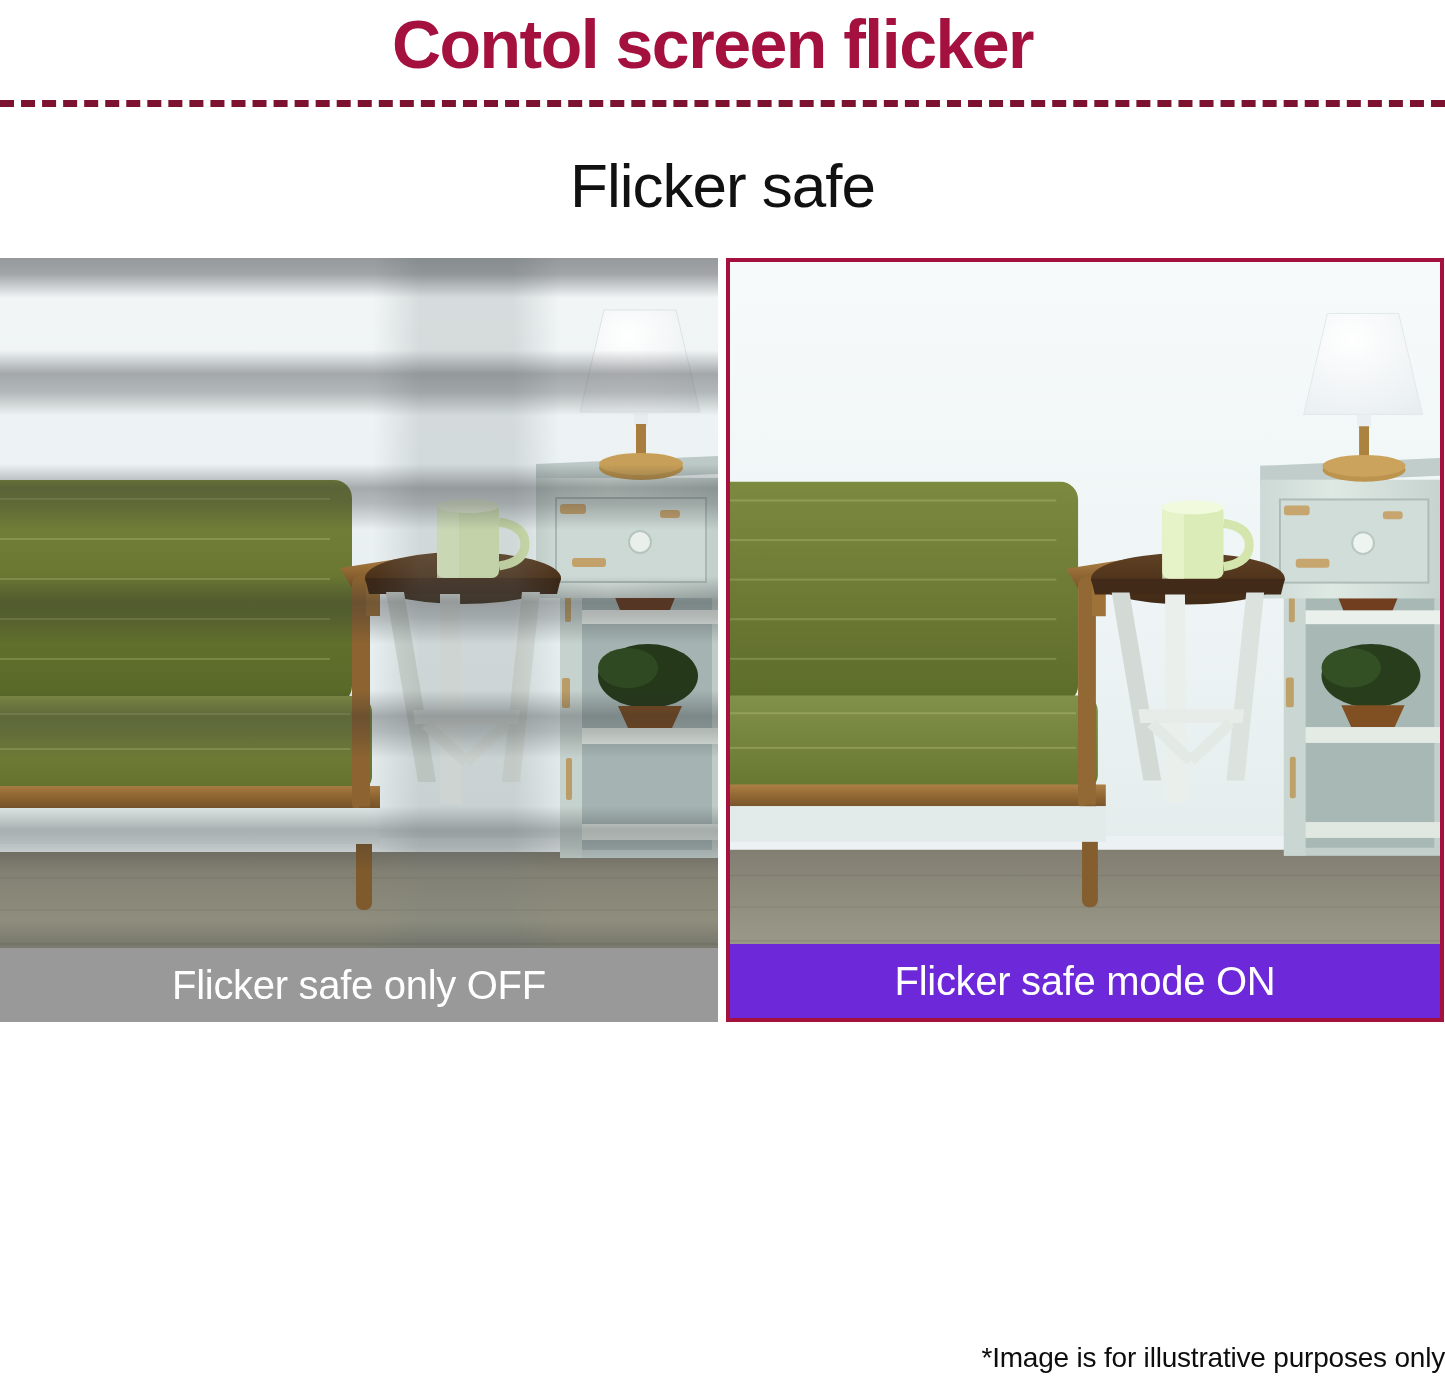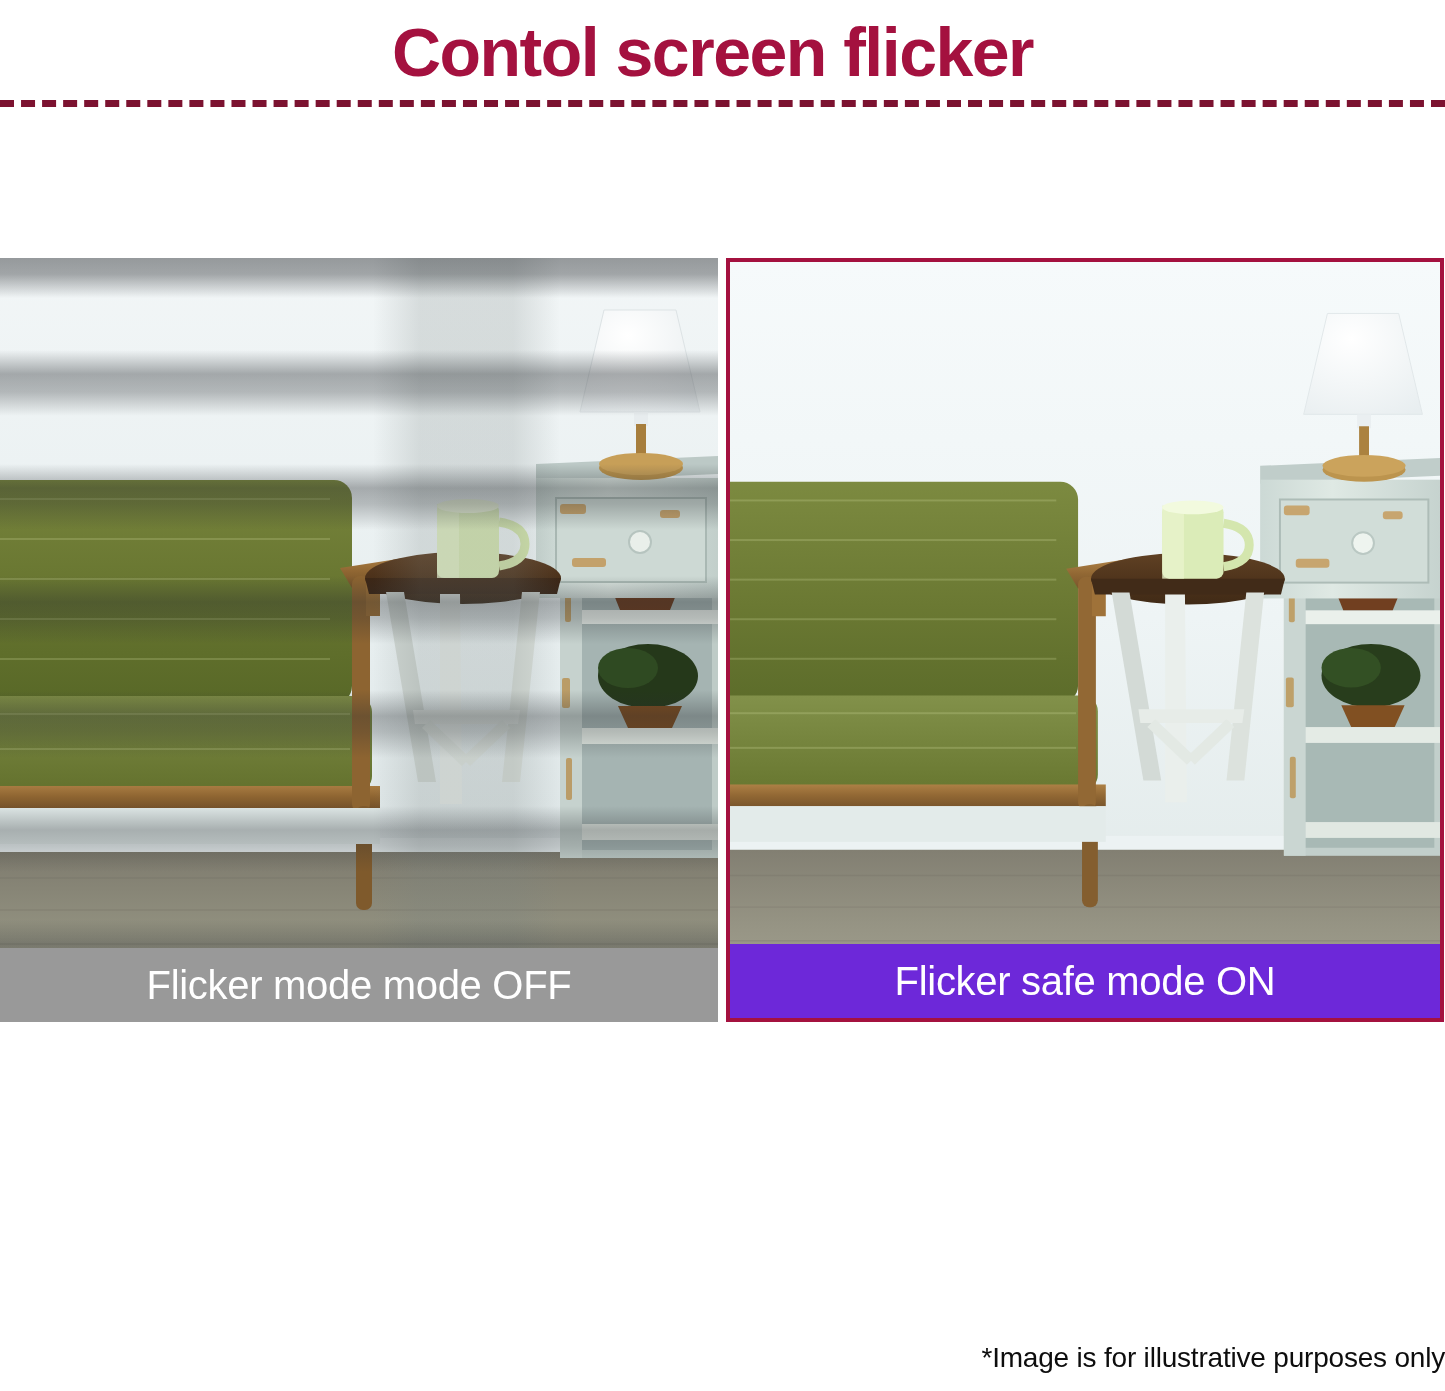--- a/index.html
+++ b/index.html
@@ -23,21 +23,20 @@
     top: 2px;
     left: 0;
     width: 1425px;
     text-align: center;
     font-size: 68px;
     font-weight: bold;
     letter-spacing: -1.5px;
     line-height: 84px;
     color: #a4113f;
     white-space: nowrap;
-    margin-top: 8px;
   }
   .divider {
     position: absolute;
     top: 100px;
     left: 0;
     width: 1445px;
     height: 0;
     border-top: 7px dashed #7c1230;
   }
   .subtitle {
@@ -172,20 +171,21 @@
 </style>
 </head>
 <body>
 
 <div class="page">
 
   <div class="headline">Contol screen flicker</div>
 
   <div class="divider"></div>
 
+  <div class="subtitle">Flicker safe</div>
 
   <div class="compare">
 
     <div class="panel off">
       <div class="scene-wrap">
         <svg class="scene" viewBox="0 0 718 764" preserveAspectRatio="xMidYMid slice">
           <defs>
             <linearGradient id="wallA" x1="0" y1="0" x2="0" y2="1">
               <stop offset="0%" stop-color="#f2f6f7"></stop>
               <stop offset="60%" stop-color="#e8eff0"></stop>
@@ -328,21 +328,21 @@
             <rect x="437" y="246" width="22" height="74" fill="#e4f0c8" opacity="0.8"></rect>
             <path d="M499 264 q26 4 26 22 q0 18 -26 22" fill="none" stroke="#d0e2aa" stroke-width="9"></path>
             <ellipse cx="468" cy="248" rx="31" ry="7" fill="#eef6db"></ellipse>
           </g>
         </svg>
       </div>
 
       <div class="flicker-seam"></div>
       <div class="flicker-overlay"></div>
 
-      <div class="caption off">Flicker mode mode OFF</div>
+      <div class="caption off">Flicker safe only OFF</div>
     </div>
 
     <div class="panel on">
       <div class="scene-wrap">
         <svg class="scene" viewBox="0 0 718 764" preserveAspectRatio="xMidYMid slice">
           <defs>
             <linearGradient id="wallB" x1="0" y1="0" x2="0" y2="1">
               <stop offset="0%" stop-color="#f6fafb"></stop>
               <stop offset="60%" stop-color="#eef4f5"></stop>
               <stop offset="100%" stop-color="#e4ecec"></stop>

